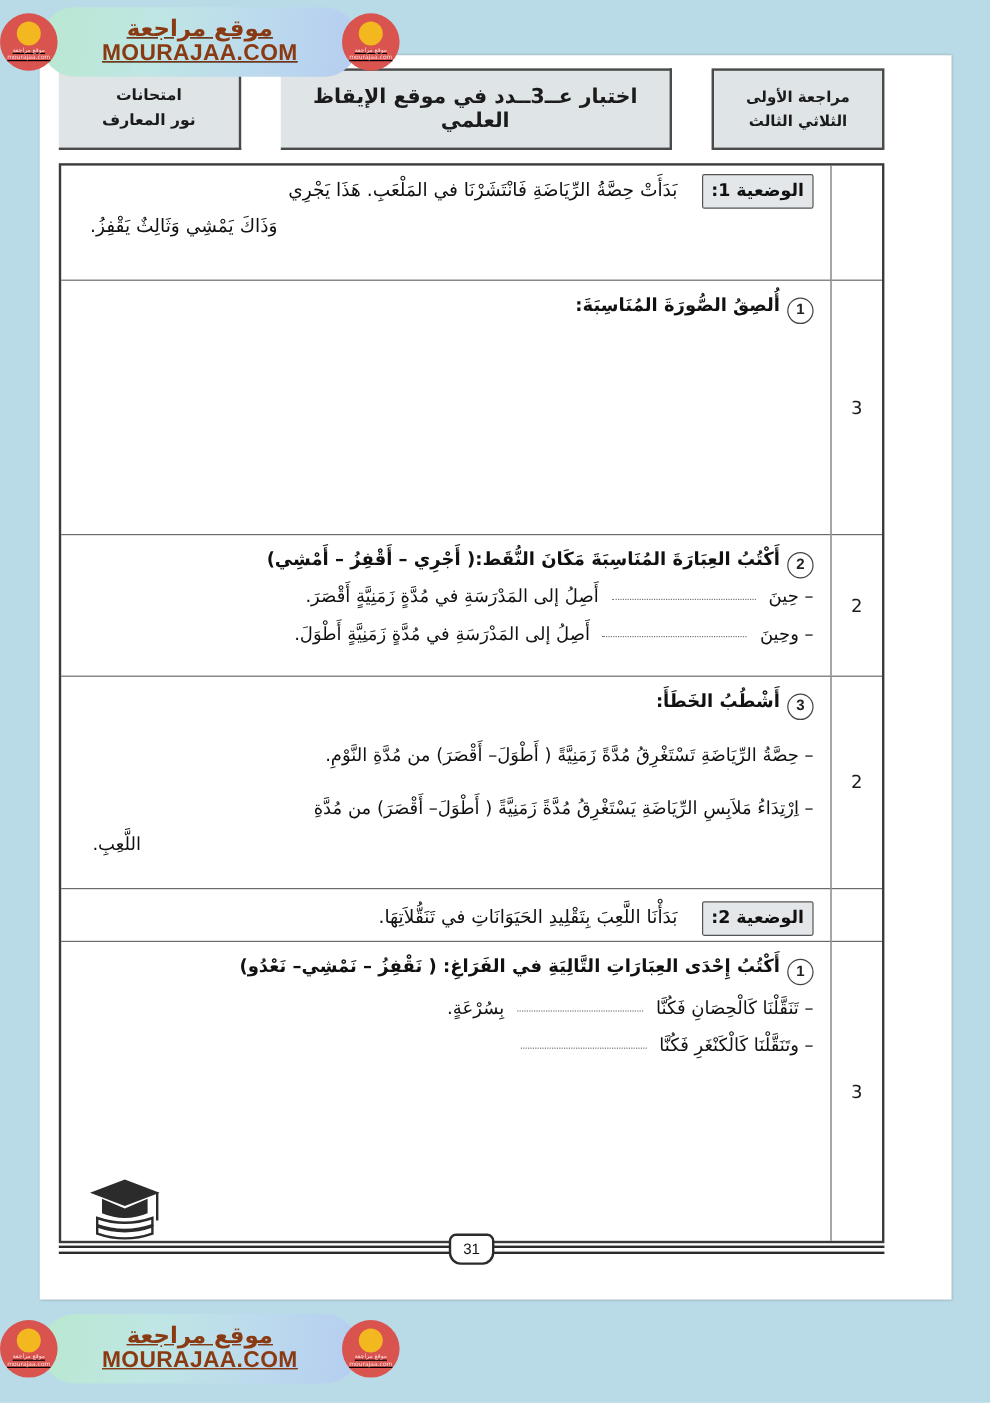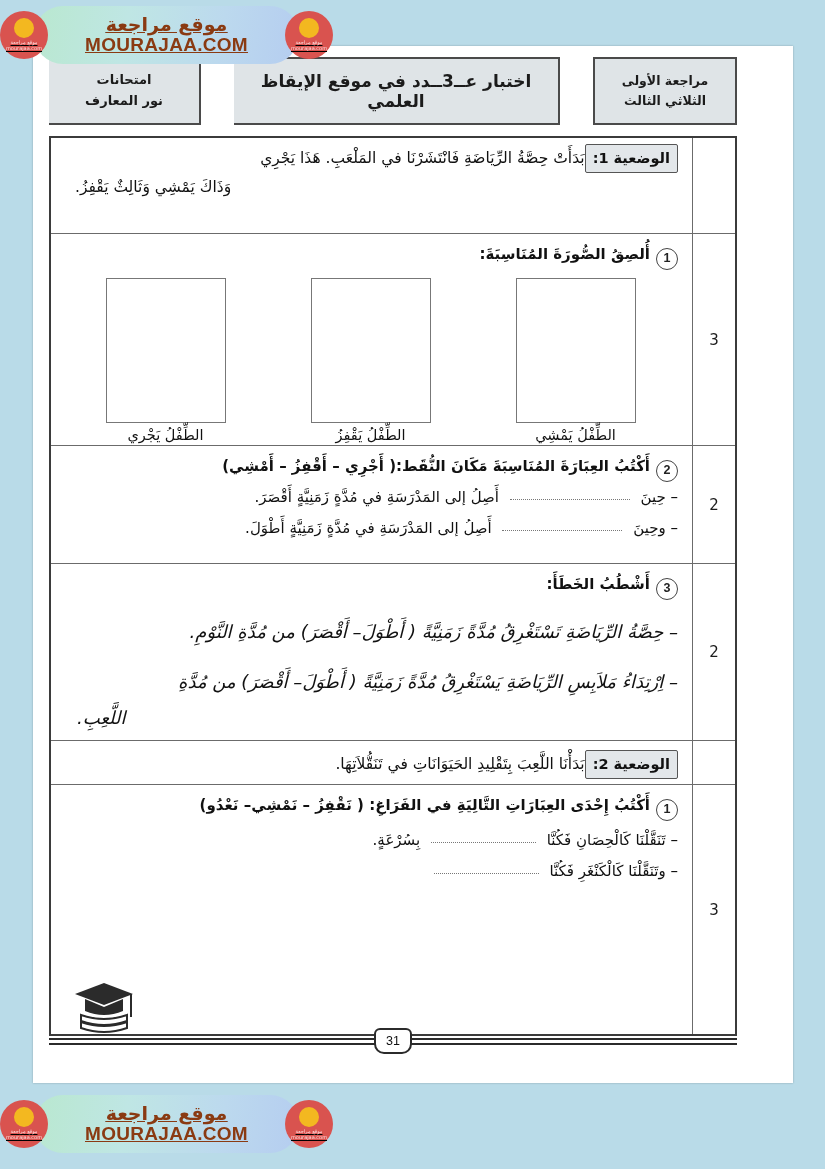--- a/index.html
+++ b/index.html
@@ -168,21 +168,21 @@
     line-height: 1.85;
   }
   .sit-tag {
     display: inline-block;
     border: 1.5px solid #555;
     background: #e3e7ea;
     padding: 0 7px;
     font-weight: bold;
     font-size: 14.5px;
     border-radius: 2px;
-    margin-left: 0;
+    margin-left: 20px;
   }
 
   .qnum {
     display: inline-flex;
     width: 20px; height: 20px;
     border: 1.4px solid #444;
     border-radius: 50%;
     align-items: center;
     justify-content: center;
     font-size: 12.5px;
@@ -226,24 +226,23 @@
     display: inline-block;
     min-width: 120px;
     border-bottom: 1.6px dotted #777;
     height: 12px;
     margin: 0 6px;
     vertical-align: 2px;
   }
   .dots.short { min-width: 105px; }
 
   .stmt {
-    font-size: 18px;
+    font-size: 15px;
     line-height: 2.0;
     text-align: right;
-    font-style: italic;
   }
 
   
   .footer-rule {
     position: absolute;
     left: 16px;
     bottom: 36px;
     width: 688px;
     height: 10px;
   }
@@ -320,34 +319,20 @@
 
       <div class="blk situation row-div" style="height:96px">
         <span class="sit-tag">الوضعية 1:</span><span>بَدَأَتْ حِصَّةُ الرِّيَاضَةِ فَانْتَشَرْنَا في المَلْعَبِ. هَذَا يَجْرِي</span>
         <div style="text-align:left;padding-left:12px">وَذَاكَ يَمْشِي وَثَالِثٌ يَقْفِزُ.</div>
       </div>
 
       <div class="blk row-div" style="height:212px">
         <div class="q-line">
           <span class="qnum">1</span><span>أُلصِقُ الصُّورَةَ المُنَاسِبَةَ:</span>
         </div>
-        <div class="pics-row">
-          <div class="pic-item">
-            <div class="pic-box"></div>
-            <div class="pic-cap">الطِّفْلُ يَجْري</div>
-          </div>
-          <div class="pic-item">
-            <div class="pic-box"></div>
-            <div class="pic-cap">الطِّفْلُ يَقْفِزُ</div>
-          </div>
-          <div class="pic-item">
-            <div class="pic-box"></div>
-            <div class="pic-cap">الطِّفْلُ يَمْشِي</div>
-          </div>
-        </div>
       </div>
 
       <div class="blk row-div" style="height:118px">
         <div class="q-line">
           <span class="qnum">2</span><span>أَكْتُبُ العِبَارَةَ المُنَاسِبَةَ مَكَانَ النُّقَط:( أَجْرِي – أَقْفِزُ – أَمْشِي)</span>
         </div>
         <div class="fill-line">
           <span>– حِينَ</span>
           <span class="dots"></span>
           <span>أَصِلُ إلى المَدْرَسَةِ في مُدَّةٍ زَمَنِيَّةٍ أَقْصَرَ.</span>

